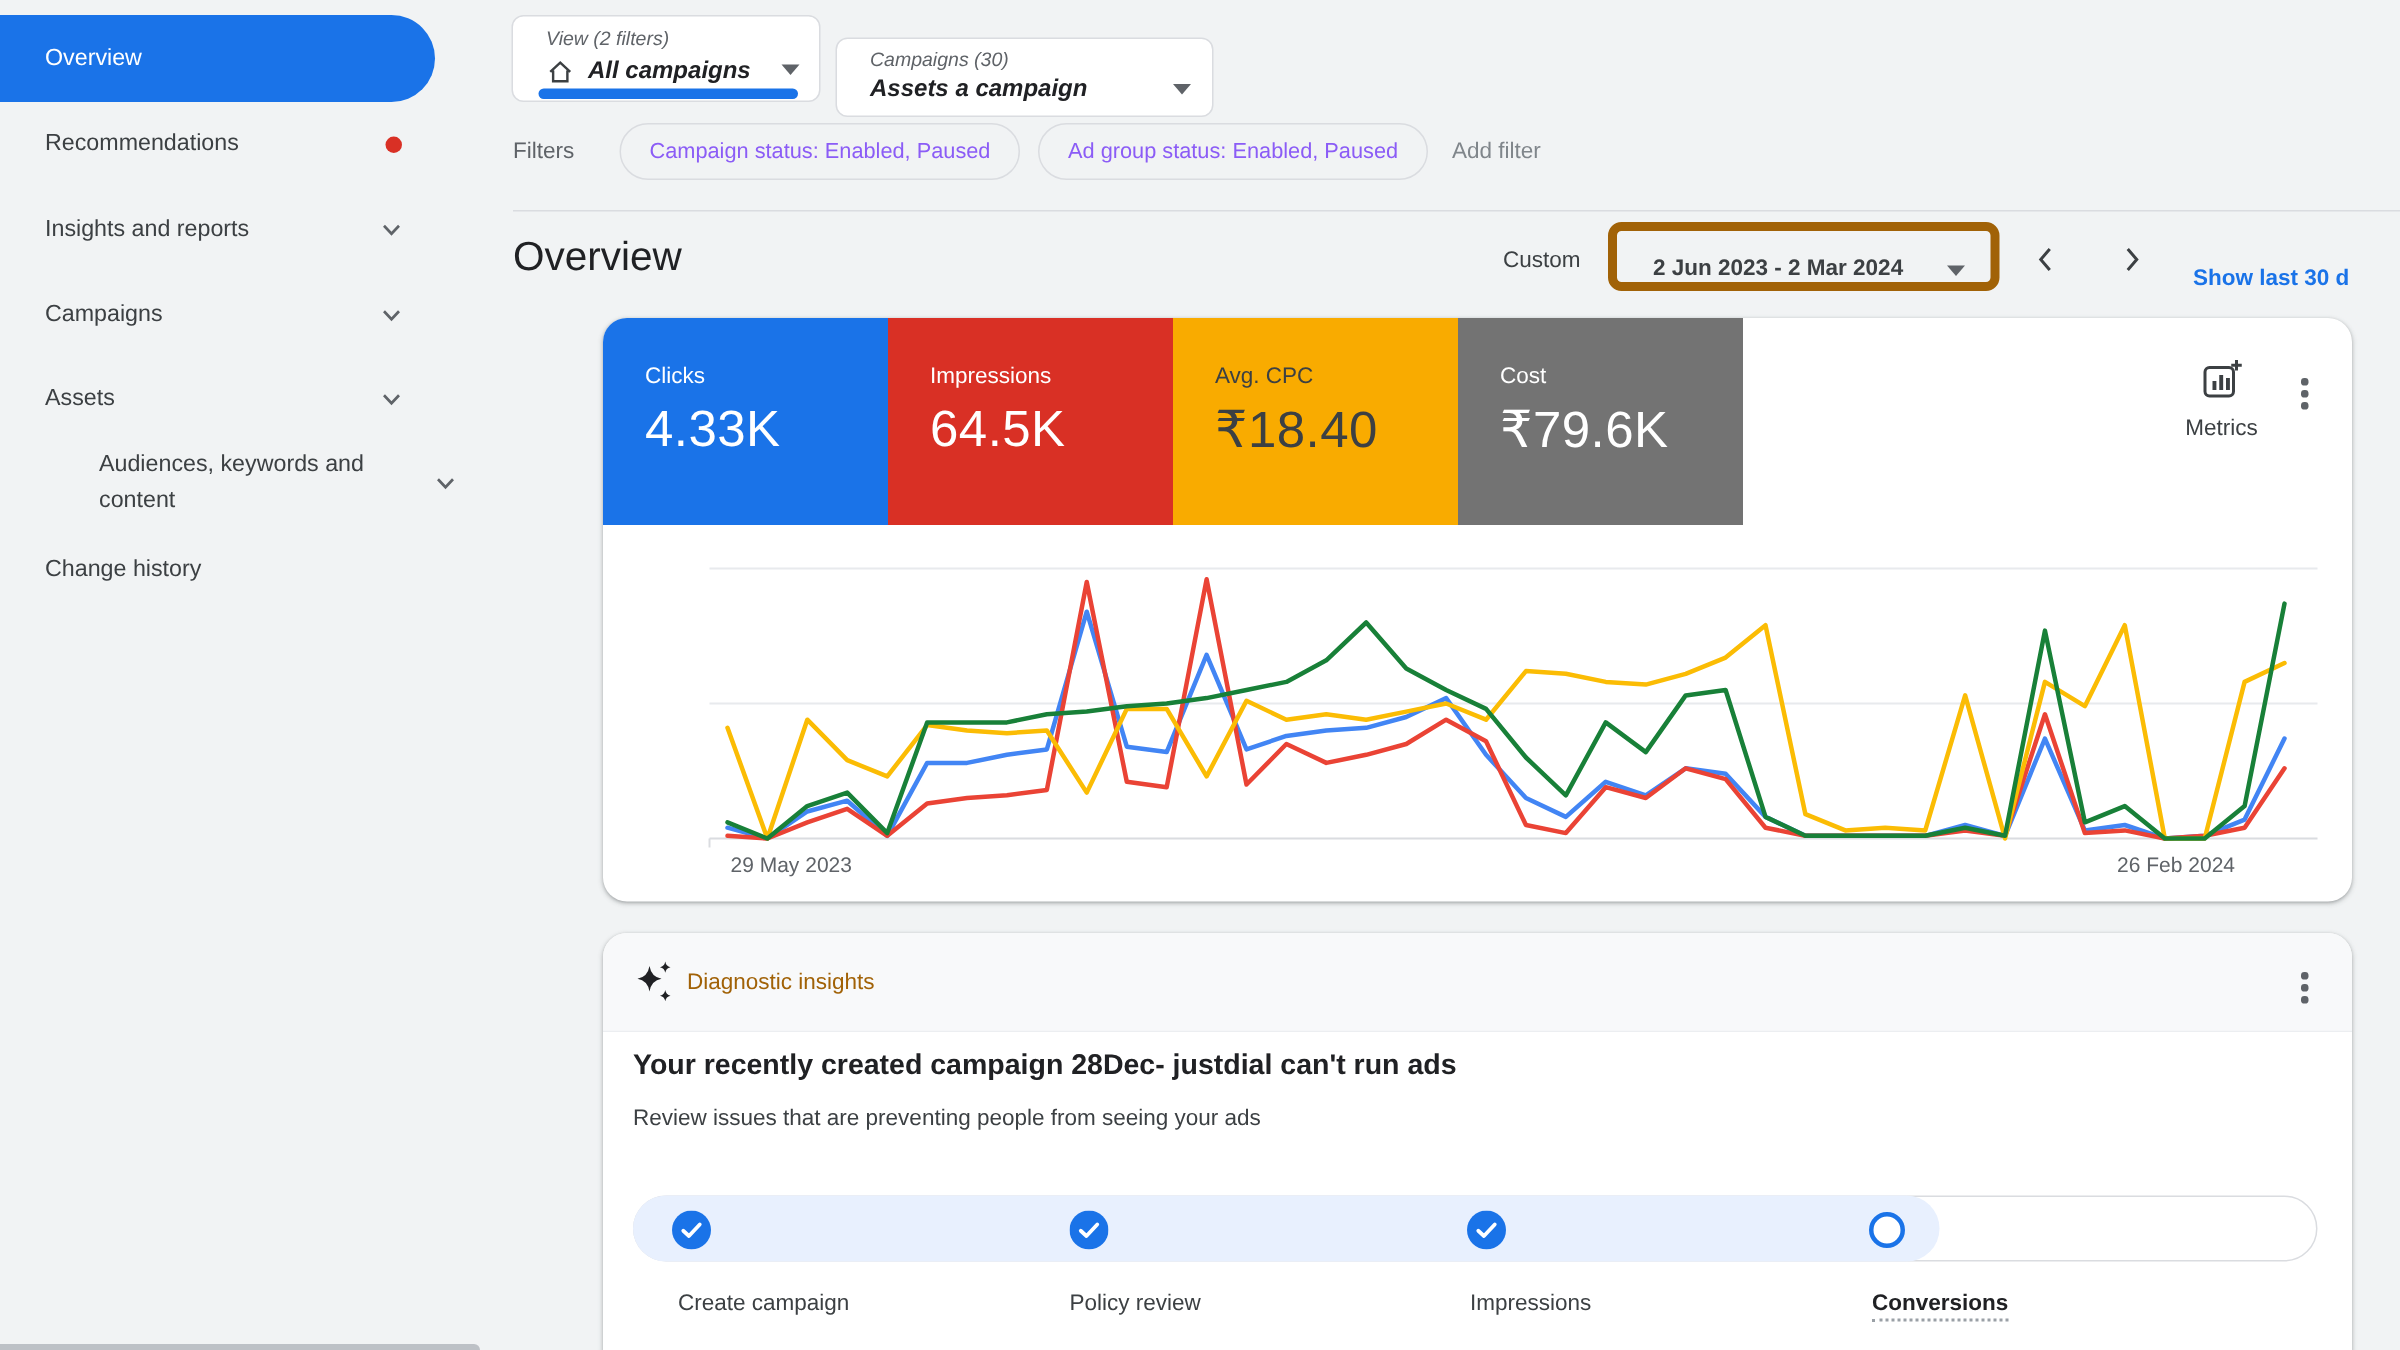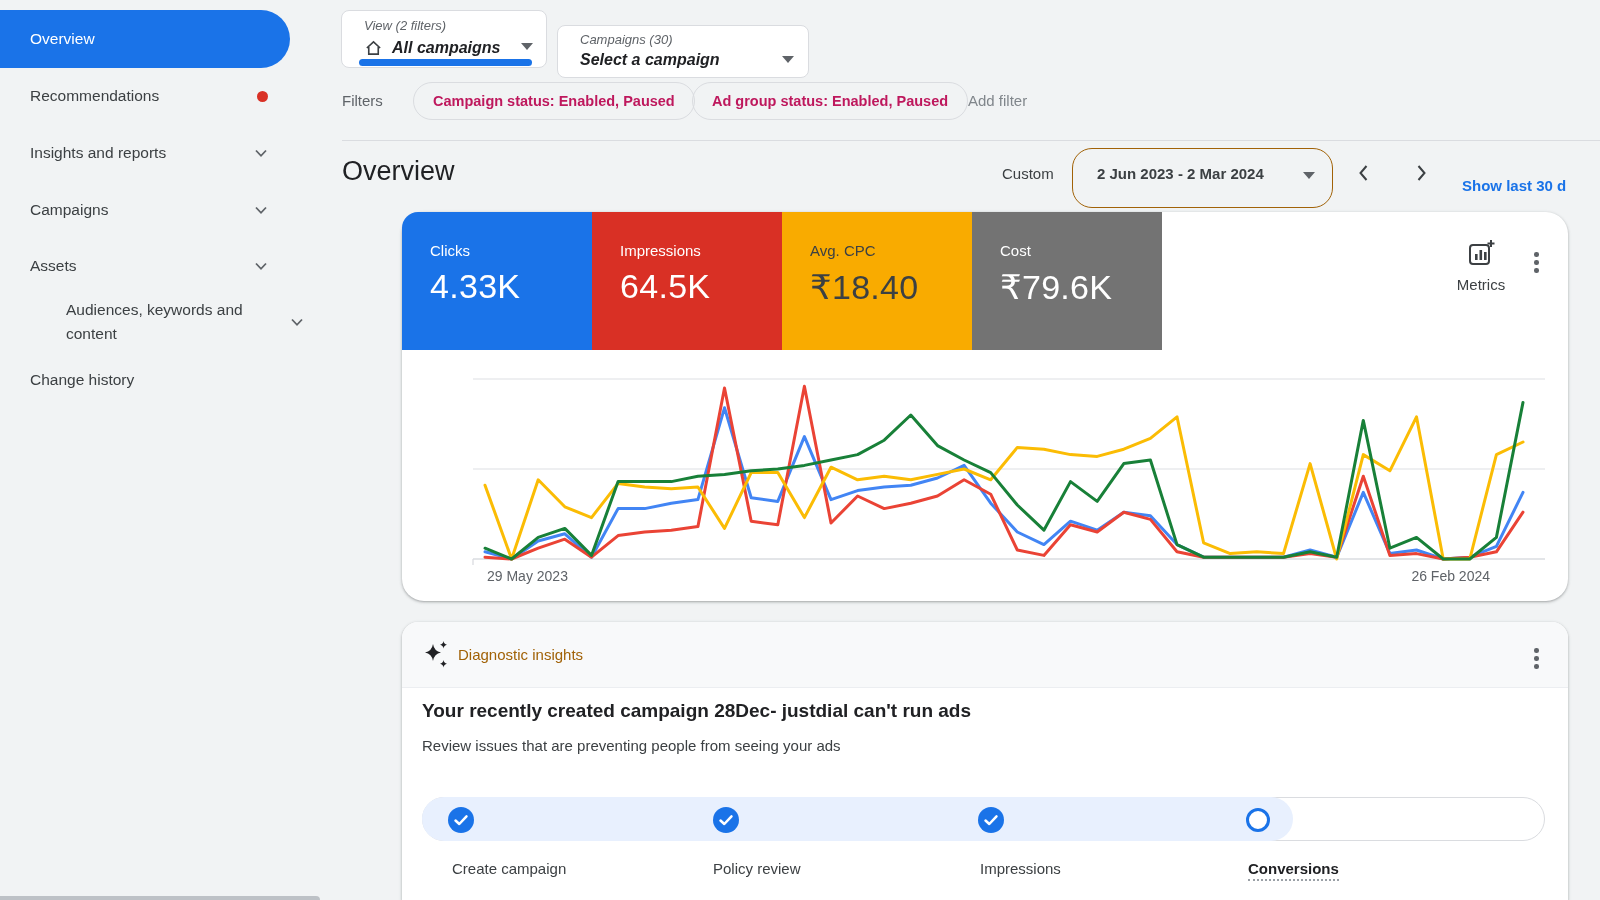--- a/index.html
+++ b/index.html
@@ -19,37 +19,37 @@
   
   .dd { position:absolute; background:#fff; border:1px solid #dadce0; border-radius:8px; cursor:pointer;font-style:italic; }
   .dd-label { position:absolute; left:22px; top:7px; font-size:13px; color:#5f6368; white-space:nowrap; }
   .dd-row { position:absolute; left:22px; display:flex; align-items:center; gap:9px; }
   .dd-value { font-size:16px; font-weight:bold; color:#202124; white-space:nowrap; }
   .caret { position:absolute; width:0; height:0; border-left:6px solid transparent; border-right:6px solid transparent; border-top:7px solid #5f6368; }
   .dd-blue-bar { position:absolute; left:17px; right:14px; bottom:1px; height:7px; background:#1a73e8; border-radius:4px; }
 
   .filters-label { position:absolute; left:342px; top:92px; font-size:15px; color:#5f6368; }
   .chip { position:absolute; top:82px; height:38px; line-height:36px; padding:0 19px; border:1px solid #dadce0;
-          border-radius:19px; font-size:14.5px; font-weight:bold; color:#be185d; white-space:nowrap; cursor:pointer; }
+          border-radius:19px; font-size:14.5px; font-weight:normal; color:#8b5cf6; white-space:nowrap; cursor:pointer; }
   .add-filter { position:absolute; left:968px; top:92px; font-size:15px; color:#80868b; cursor:pointer; }
 
   .divider { position:absolute; left:342px; right:0; top:140px; height:1px; background:#dadce0; }
 
   
   .page-title { position:absolute; left:342px; top:156px; font-size:27px; color:#202124; }
   .custom-lbl { position:absolute; left:1002px; top:165px; font-size:15px; color:#3c4043; }
-  .date-box { position:absolute; left:1072px; top:148px; width:261px; height:60px; border:1px solid #a16207; border-radius:20px; cursor:pointer; }
+  .date-box { position:absolute; left:1072px; top:148px; width:261px; height:46px; border:6px solid #a16207; border-radius:9px; cursor:pointer; }
   .date-box .txt { position:absolute; left:24px; top:16px; font-size:15px; font-weight:bold; color:#3c4043; white-space:nowrap; }
   .nav-arrow { position:absolute; top:163px; cursor:pointer; display:flex; }
   .show-last { position:absolute; left:1462px; top:165px; font-size:15px; font-weight:bold; color:#1a73e8; white-space:nowrap; cursor:pointer;margin-top:12px; }
 
   
   .card { position:absolute; left:402px; width:1166px; background:#fff; border-radius:16px;
           box-shadow:0 1px 2px rgba(60,64,67,.3), 0 1px 3px 1px rgba(60,64,67,.12); }
-  .card1 { top:212px; height:389px;border-radius:22px; }
+  .card1 { top:212px; height:389px; }
   .metric-row { position:absolute; left:0; top:0; display:flex; }
   .metric { width:190px; height:138px; position:relative; cursor:pointer; }
   .metric:first-child { border-top-left-radius:16px; }
   .metric .m-lbl { position:absolute; left:28px; top:30px; font-size:15px; }
   .metric .m-val { position:absolute; left:28px; top:55px; font-size:34px; letter-spacing:.3px; }
   .metrics-btn { position:absolute; left:1033px; top:26px; width:92px; text-align:center; cursor:pointer; }
   .metrics-btn .mi { display:inline-block; }
   .metrics-btn .ml { font-size:15px; color:#3c4043; margin-top:4px; }
   .kebab { position:absolute; display:flex; flex-direction:column; gap:3.5px; cursor:pointer; padding:4px; }
   .kebab i { width:4.5px; height:4.5px; border-radius:50%; background:#5f6368; }
@@ -131,21 +131,21 @@
     </span>
     <span class="dd-value">All campaigns</span>
   </div>
   <span class="caret" style="right:13px; top:32px;"></span>
   <div class="dd-blue-bar"></div>
 </div>
 
 <div class="dd" style="left:557px; top:25px; width:252px; height:53px;">
   <div class="dd-label" style="top:6px;">Campaigns (30)</div>
   <div class="dd-row" style="top:25px;">
-    <span class="dd-value">Select a campaign</span>
+    <span class="dd-value">Assets a campaign</span>
   </div>
   <span class="caret" style="right:14px; top:30px;"></span>
 </div>
 
 <div class="filters-label">Filters</div>
 <div id="chips-host">
     <div class="chip" style="left: 413px;">Campaign status: Enabled, Paused</div>
     <div class="chip" style="left: 692px;">Ad group status: Enabled, Paused</div>
   </div>
 <div class="add-filter">Add filter</div>

